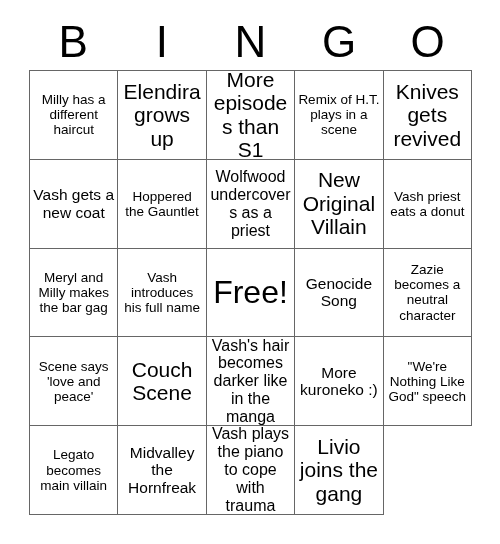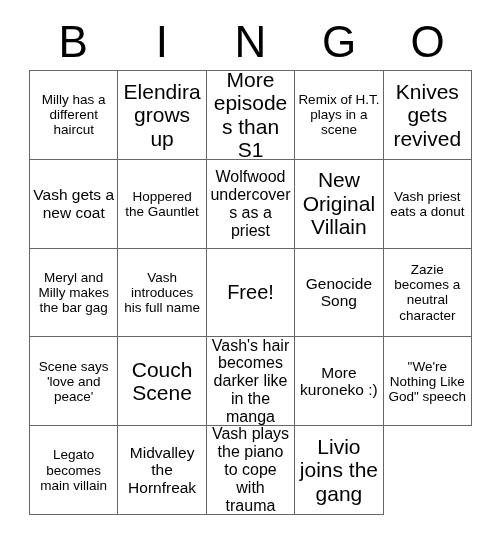--- a/index.html
+++ b/index.html
@@ -72,21 +72,21 @@
     word-wrap: break-word;
     color: #000000;
   }
   
   .fs-xs  { font-size: 10.5px; }
   .fs-sm  { font-size: 16px; }
   .fs-md  { font-size: 13.5px; }
   .fs-lg  { font-size: 15.5px; }
   .fs-xl  { font-size: 21px; }
   .fs-xxl { font-size: 21px; }
-  .fs-free{ font-size: 20px; }
+  .fs-free{ font-size: 32px; }
 </style>
 </head>
 <body>
 
 <div id="card">
 
   <div id="header-row">
     <div class="header-letter">B</div>
     <div class="header-letter">I</div>
     <div class="header-letter">N</div>

